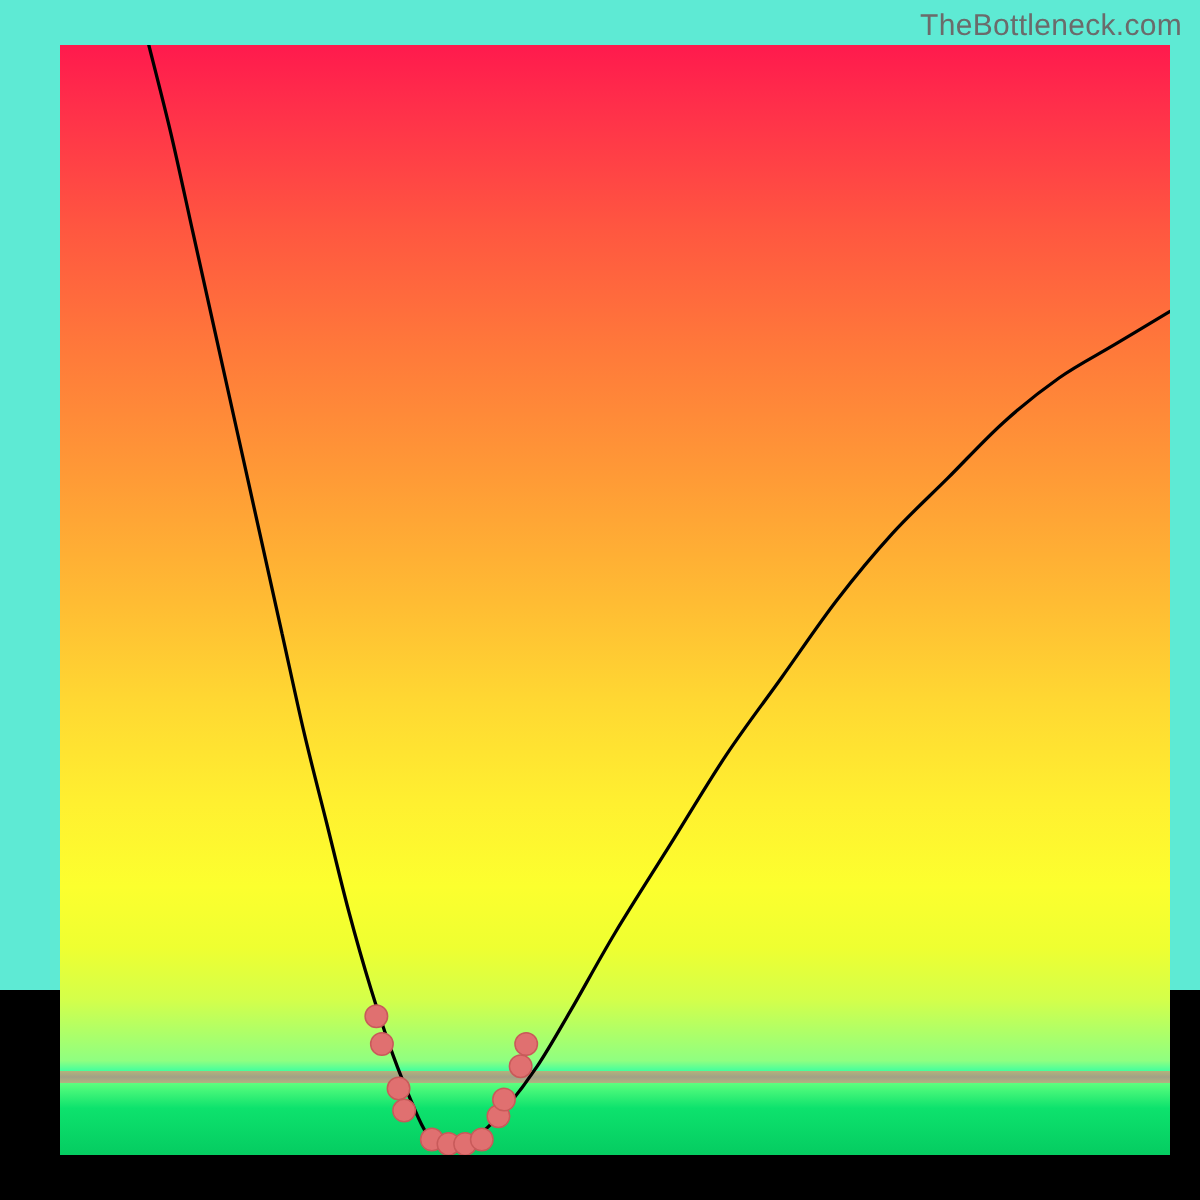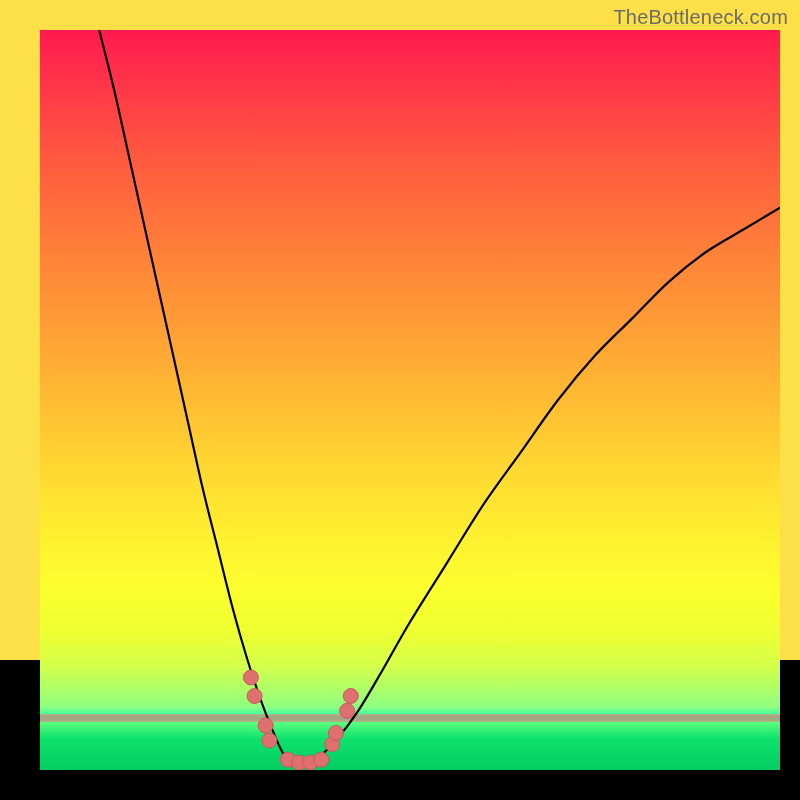--- a/index.html
+++ b/index.html
@@ -10,21 +10,21 @@
     background: #000;
     overflow: hidden;
     font-family: Arial, Helvetica, sans-serif;
   }
   .frame {
     position: absolute;
     left: 0;
     top: 0;
     width: 800px;
     height: 660px;
-    background: #fde047;
+    background: #5eead4;
   }
   .plot-area {
     position: absolute;
     left: 40px;
     top: 30px;
     width: 740px;
     height: 740px;
     overflow: hidden;
   }
   

